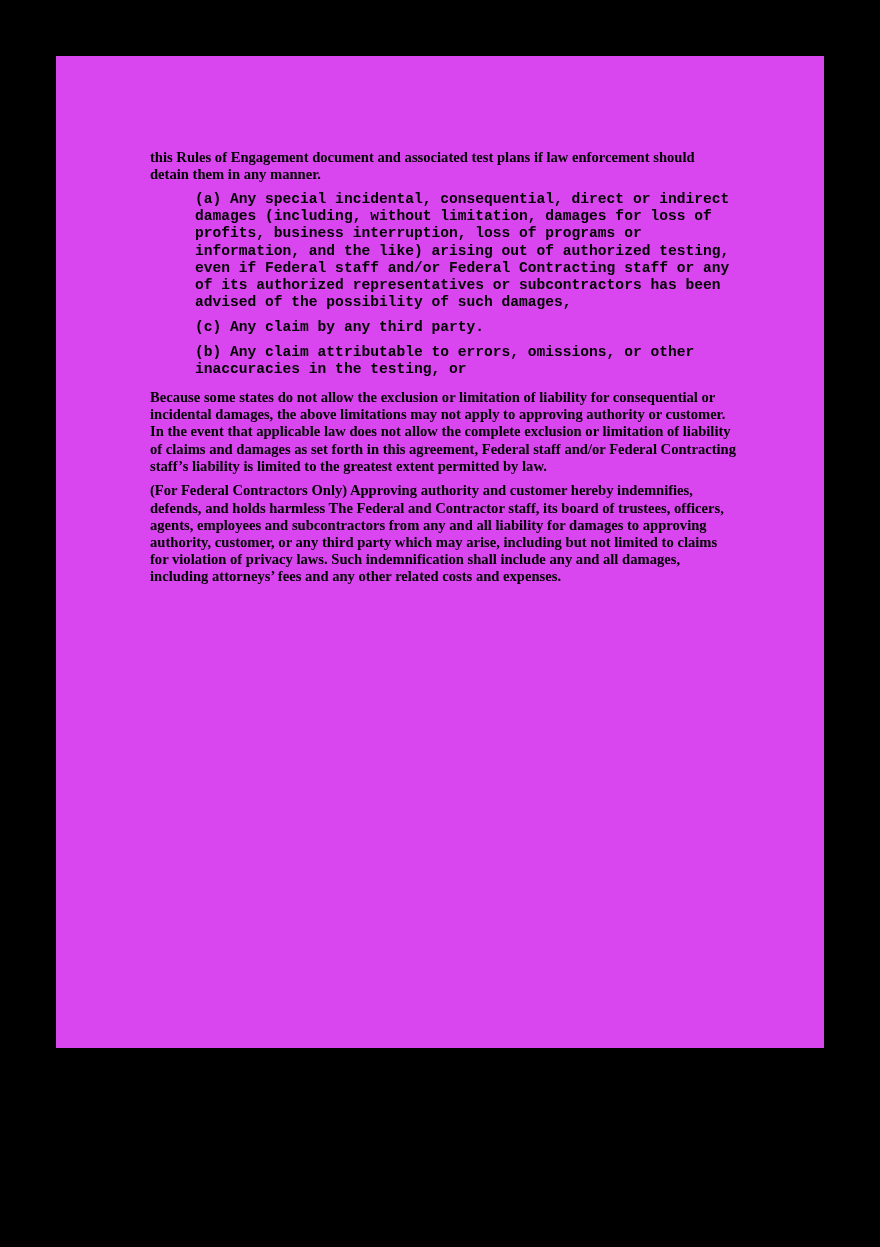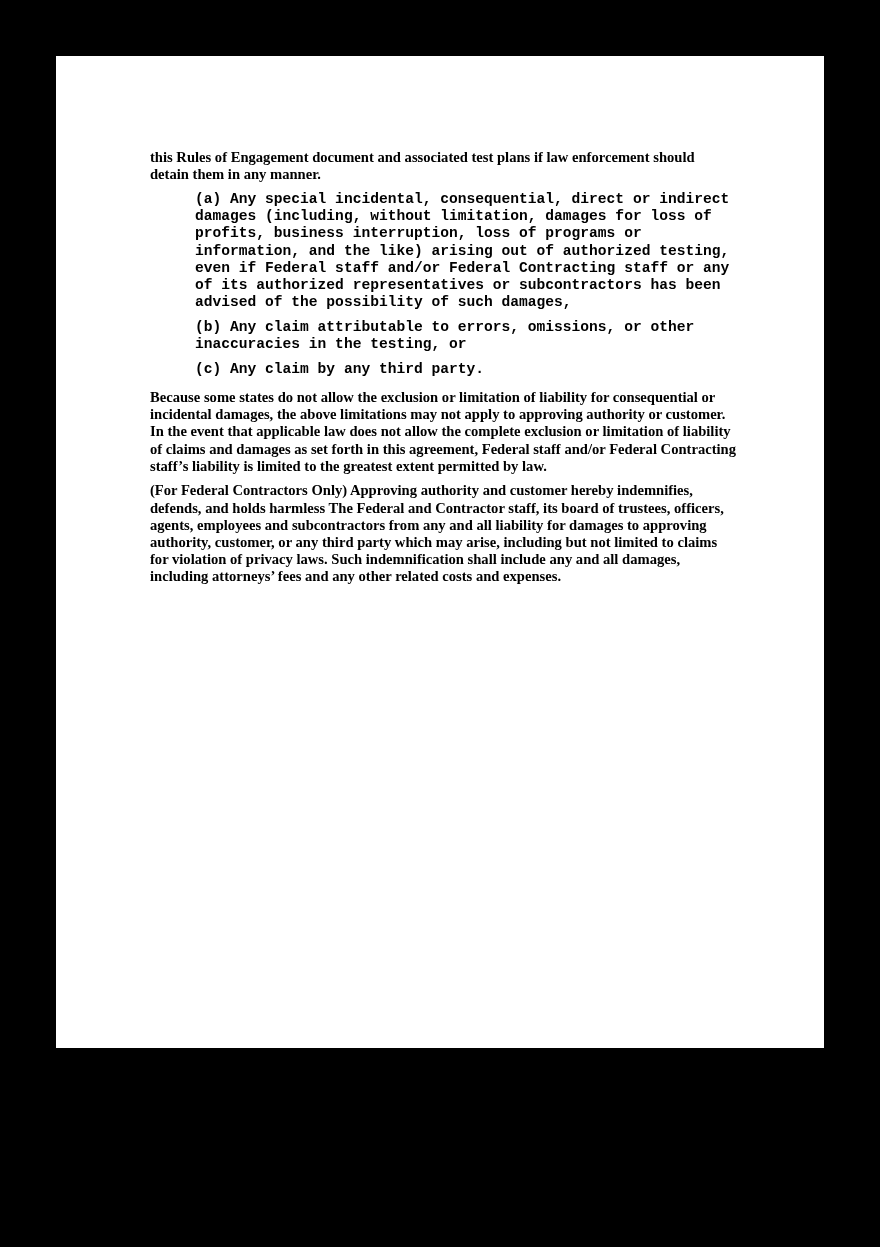--- a/index.html
+++ b/index.html
@@ -12,21 +12,21 @@
       height: 1247px;
       position: relative;
       overflow: hidden;
     }
     .page {
       position: absolute;
       left: 56px;
       top: 56px;
       width: 768px;
       height: 992px;
-      background: #ffffff;
+      background: #d946ef;
     }
     .content {
       position: absolute;
       left: 94px;
       top: 93px;
       width: 586px;
       font-family: "Liberation Serif", "DejaVu Serif", serif;
       font-weight: bold;
       font-size: 14.6px;
       line-height: 17.2px;
@@ -51,19 +51,19 @@
     }
   </style>
 </head>
 <body>
 
 <div class="page">
   <div class="content">
     <p class="para">this Rules of Engagement document and associated test plans if law enforcement should detain them in any manner.</p>
     <div class="clause-list">
       <p class="clause">(a) Any special incidental, consequential, direct or indirect damages (including, without limitation, damages for loss of profits, business interruption, loss of programs or information, and the like) arising out of authorized testing, even if Federal staff and/or Federal Contracting staff or any of its authorized representatives or subcontractors has been advised of the possibility of such damages,</p>
+      <p class="clause">(c) Any claim by any third party.</p>
       <p class="clause">(b) Any claim attributable to errors, omissions, or other inaccuracies in the testing, or</p>
-      <p class="clause">(c) Any claim by any third party.</p>
     </div>
     <p class="para">Because some states do not allow the exclusion or limitation of liability for consequential or incidental damages, the above limitations may not apply to approving authority or customer. In the event that applicable law does not allow the complete exclusion or limitation of liability of claims and damages as set forth in this agreement, Federal staff and/or Federal Contracting staff’s liability is limited to the greatest extent permitted by law.</p>
     <p class="para">(For Federal Contractors Only) Approving authority and customer hereby indemnifies, defends, and holds harmless The Federal and Contractor staff, its board of trustees, officers, agents, employees and subcontractors from any and all liability for damages to approving authority, customer, or any third party which may arise, including but not limited to claims for violation of privacy laws. Such indemnification shall include any and all damages, including attorneys’ fees and any other related costs and expenses.</p>
   </div>
 </div>
 
 </body></html>

